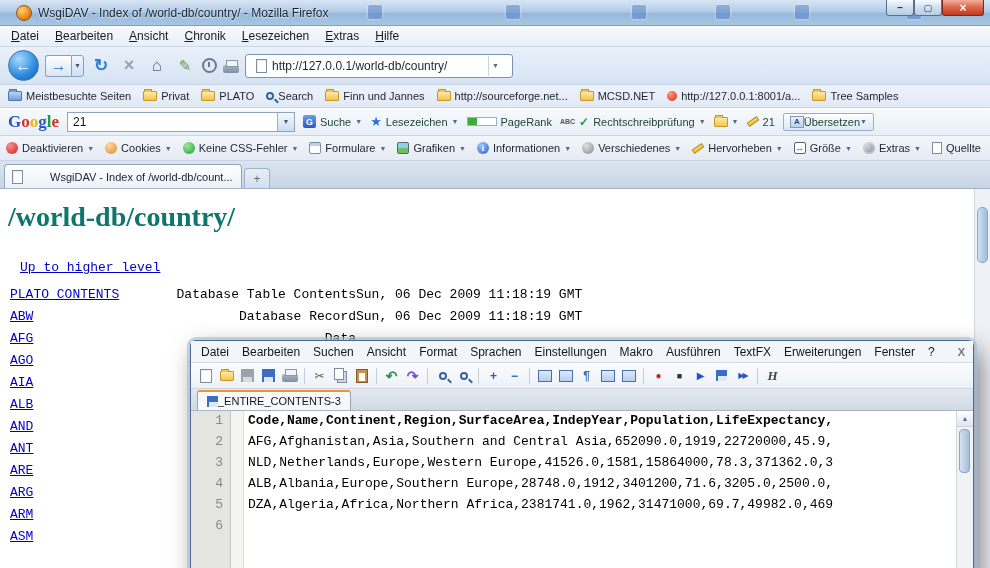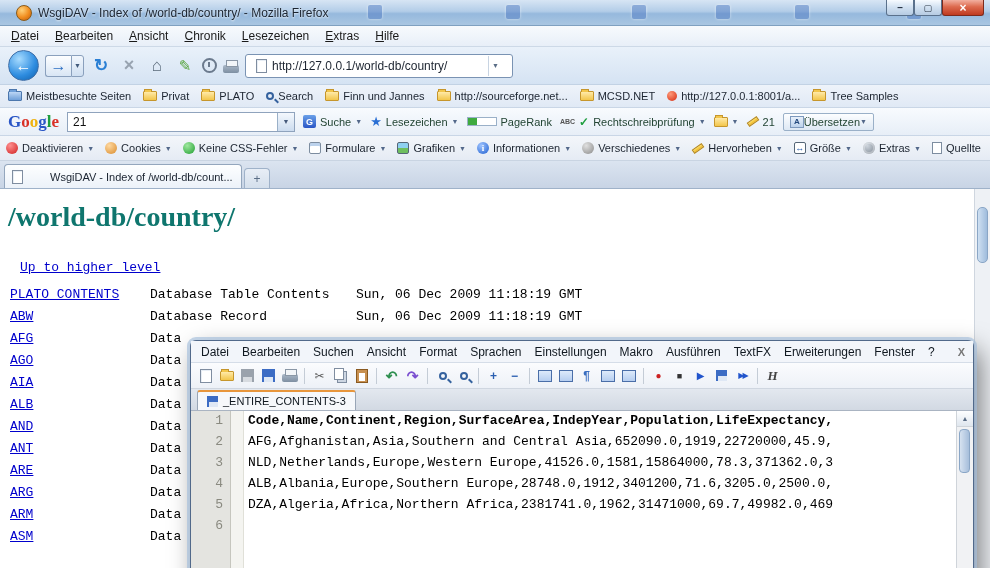--- a/index.html
+++ b/index.html
@@ -128,21 +128,21 @@
   .tab-new::before { content:"+"; }
 
   
   .ff-content { position:relative; flex:1; background:#fff; overflow:hidden; }
   .page-h1 { font:700 28px "Liberation Serif",serif; color:#0f766e; margin:12px 0 0 8px; }
   .uplink-wrap { margin:24px 0 0 20px; }
   a.mono-link { font:13px "Liberation Mono",monospace; color:#0000cc; text-decoration:underline; }
   .dir-rows { margin:12px 0 0 10px; }
   .dir-row { height:22px; font:13px "Liberation Mono",monospace; white-space:pre; color:#000; }
   .col-name { display:inline-block; width:140px; }
-  .col-type { display:inline-block; width:206px; }
+  .col-type { display:inline-block; width:206px;text-align:right; }
   .ff-scroll { position:absolute; right:0; top:0; bottom:0; width:16px; background:#eef1f5; border-left:1px solid #cfd6df; }
   .ff-scroll .thumb { position:absolute; top:18px; left:2px; width:11px; height:56px; border-radius:5px;
     background:linear-gradient(90deg,#cfe0f2,#9fbcdc); border:1px solid #8aa6c6; }
 
   
   .npp { position:absolute; left:190px; top:340px; width:784px; height:246px;
     border:1px solid #51698a; border-radius:6px 6px 0 0; background:#eef2f8;
     box-shadow:0 0 0 3px rgba(165,190,220,.65), 6px 10px 26px rgba(0,0,0,.5);
     display:flex; flex-direction:column; }
   .npp-titlebar { height:24px; position:relative; display:flex; align-items:center; gap:6px; padding-left:7px;
@@ -177,21 +177,21 @@
   .ico-view { width:14px; height:12px; border:1px solid #4a6ea8; background:linear-gradient(#ddeafb,#b6cef0); }
   .g-para::before { content:"¶"; color:#3a6ec0; font-weight:700; }
   .g-rec::before { content:"●"; color:#cc2222; font-size:10px; }
   .g-stopm::before { content:"■"; color:#333; font-size:9px; }
   .g-play::before { content:"▶"; color:#2255cc; font-size:10px; }
   .g-playall::before { content:"▶▶"; color:#2255cc; font-size:8px; letter-spacing:-2px; }
   .g-H::before { content:"H"; font:italic 700 13px "Liberation Serif",serif; color:#444; }
 
   .npp-tabbar { height:22px; display:flex; align-items:flex-end; padding:2px 6px 0 6px;
     background:linear-gradient(#e3e8ef,#d2d9e3); border-bottom:1px solid #aab4c2; }
-  .npp-tab { height:20px; display:flex; align-items:center; gap:5px; padding:0 9px;
+  .npp-tab { height:20px; display:flex; align-items:center; padding:0 9px;
     background:#f6f8fb; border:1px solid #98a5b6; border-bottom:none; border-top:2px solid #e8963c;
     border-radius:3px 3px 0 0; font-size:11px; color:#10181f; }
 
   .npp-editor { flex:1; display:flex; background:#fff; overflow:hidden; position:relative; }
   .npp-gutter { width:40px; background:#e4e4e0; border-right:1px solid #c6c6be; padding-top:2px; }
   .gut-num { height:21px; font:13px "Liberation Mono",monospace; color:#8a8a80; text-align:right; padding-right:7px; }
   .npp-fold { width:13px; background:#f4f4f0; border-right:1px solid #e0e0d8; }
   .npp-text { flex:1; padding:2px 0 0 4px; overflow:hidden; }
   .code-line { height:21px; font:13px "Liberation Mono","DejaVu Sans Mono",monospace; white-space:pre; color:#000; }
   .code-line.b { font-weight:700; }

